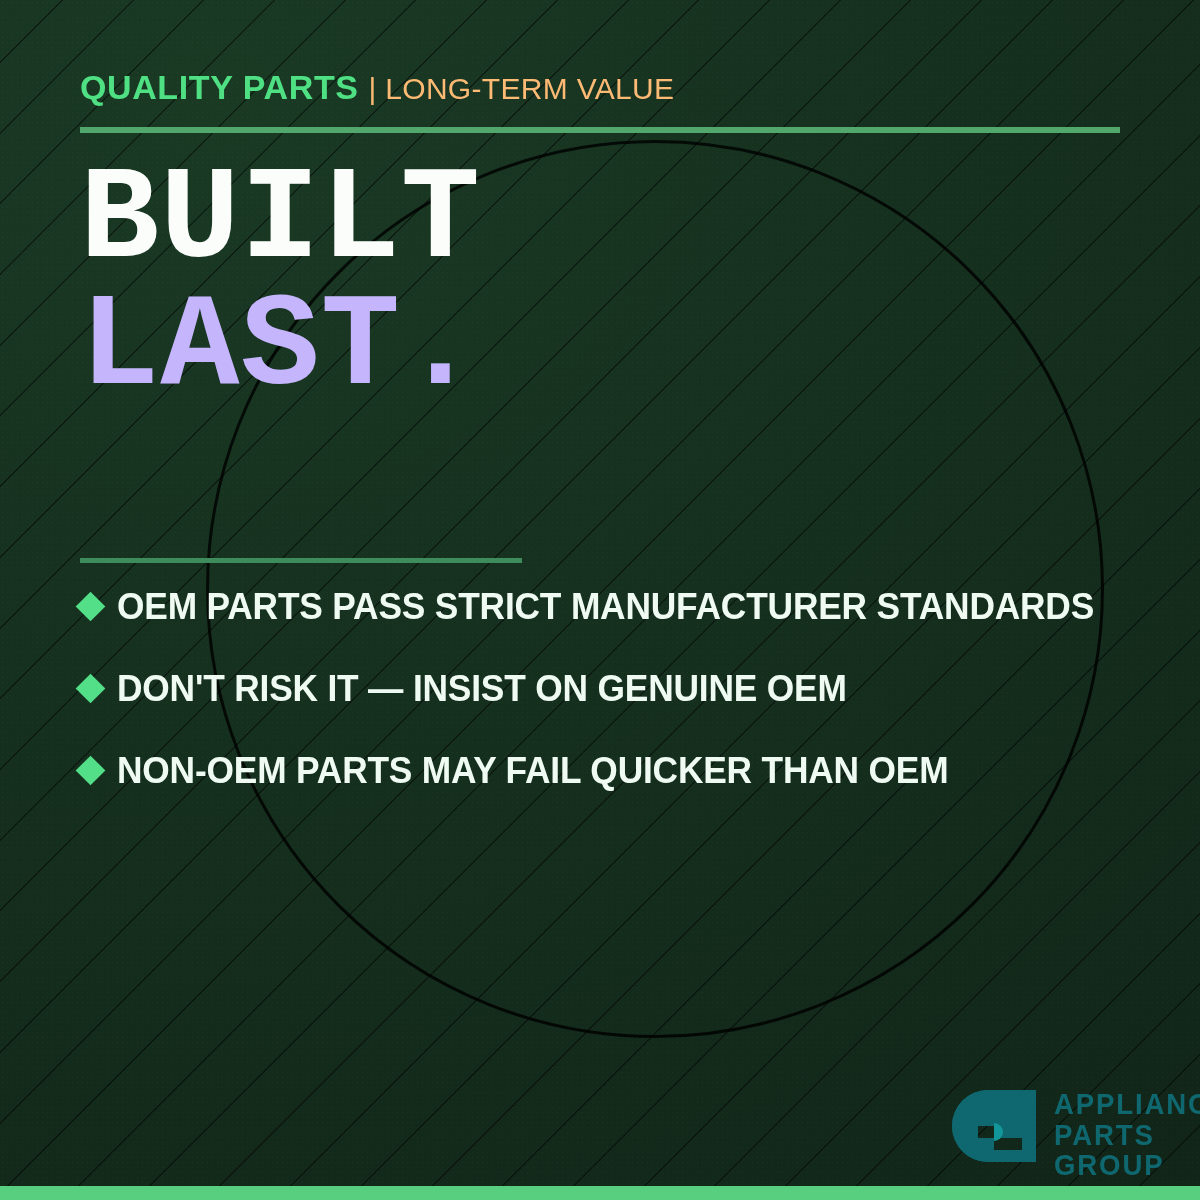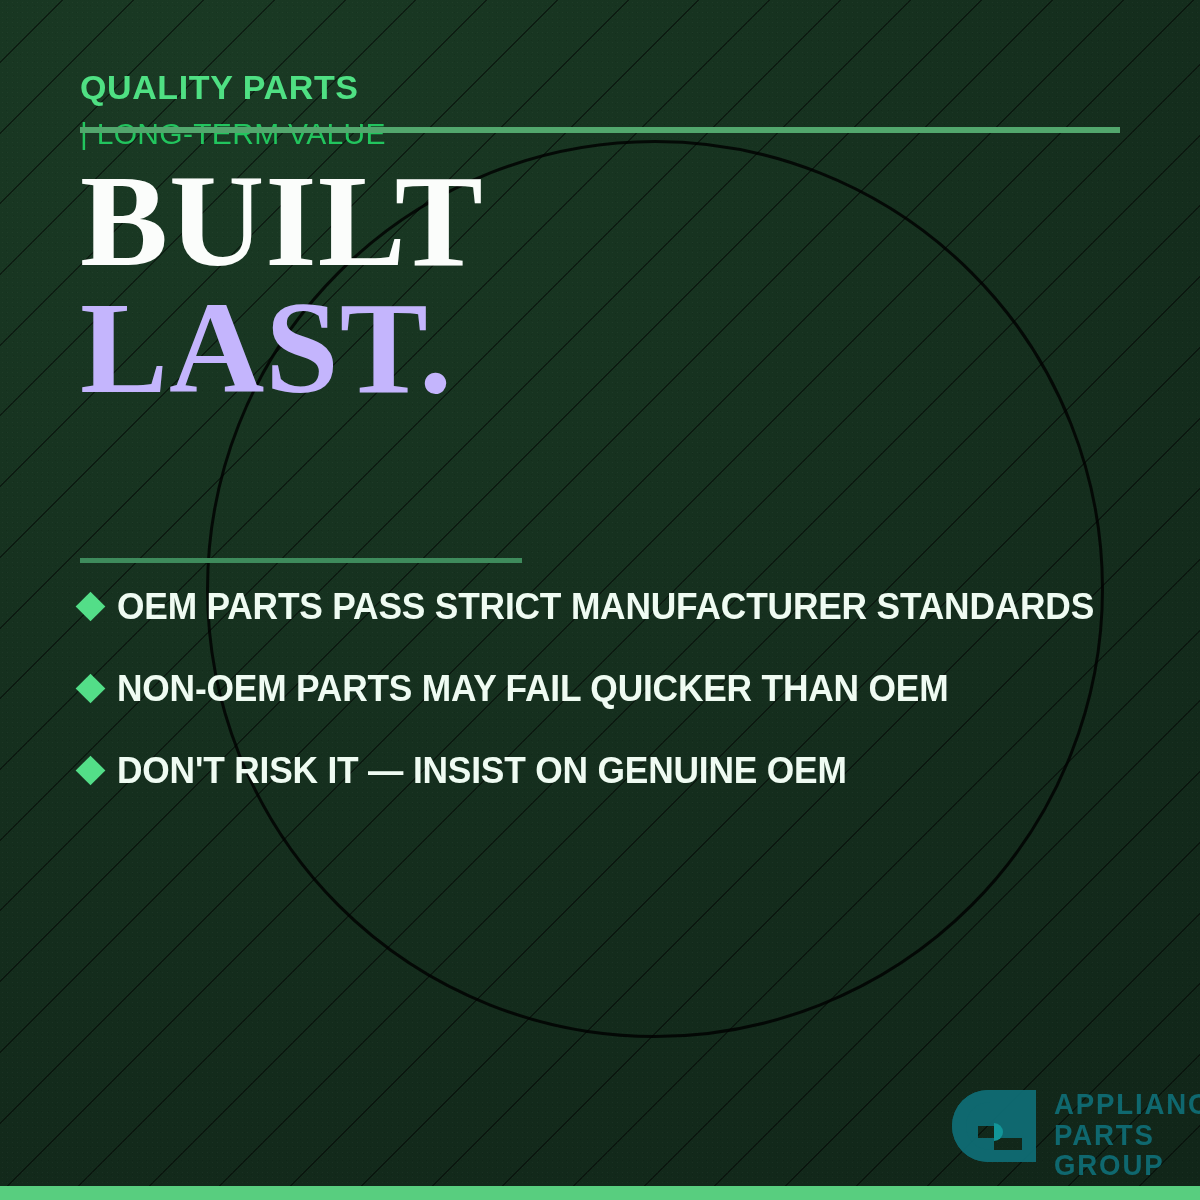--- a/index.html
+++ b/index.html
@@ -63,50 +63,49 @@
 
   
   .kicker {
     position: absolute;
     left: 80px;
     top: 68px;
     display: flex;
     align-items: baseline;
     gap: 10px;
     white-space: nowrap;
-    flex-direction: column;
   }
   .kicker-main {
     font-size: 34px;
     font-weight: bold;
     letter-spacing: 0.6px;
     color: #4FE083;
   }
   .kicker-sub {
     font-size: 30px;
     font-weight: normal;
     letter-spacing: 0.3px;
-    color: #22c55e;
+    color: #fdba74;
   }
 
   .rule-top {
     position: absolute;
     left: 80px;
     top: 127px;
     width: 1040px;
     height: 6px;
     background: #52A76D;
   }
 
   
   .headline {
     position: absolute;
     left: 80px;
     top: 158px;
-    font-family: Liberation Serif, serif;
+    font-family: Liberation Mono, monospace;
     font-weight: bold;
     font-size: 132px;
     line-height: 0.96;
     letter-spacing: 1px;
   }
   .hl-line { display: block; white-space: nowrap; }
   .hl-white { color: #FBFDFB; }
   .hl-green { color: #c4b5fd; }
 
   .rule-mid {
@@ -218,26 +217,26 @@
 
   <div class="bullets">
 
     <div class="bullet-row">
       <span class="bullet-mark"></span>
       <span class="bullet-text">OEM PARTS PASS STRICT MANUFACTURER STANDARDS</span>
     </div>
 
     <div class="bullet-row">
       <span class="bullet-mark"></span>
-      <span class="bullet-text">NON-OEM PARTS MAY FAIL QUICKER THAN OEM</span>
+      <span class="bullet-text">DON'T RISK IT — INSIST ON GENUINE OEM</span>
     </div>
 
     <div class="bullet-row">
       <span class="bullet-mark"></span>
-      <span class="bullet-text">DON'T RISK IT — INSIST ON GENUINE OEM</span>
+      <span class="bullet-text">NON-OEM PARTS MAY FAIL QUICKER THAN OEM</span>
     </div>
 
 
   </div>
 
   <div class="logo">
     <span class="logo-mark">
       <svg width="92" height="96" viewBox="0 0 92 96" aria-hidden="true">
         <path d="M88 4 H40 A36 36 0 0 0 40 76 H46 V52 H30 V40 H88 V4 Z
                  M88 40 H76 V64 H88 Z

